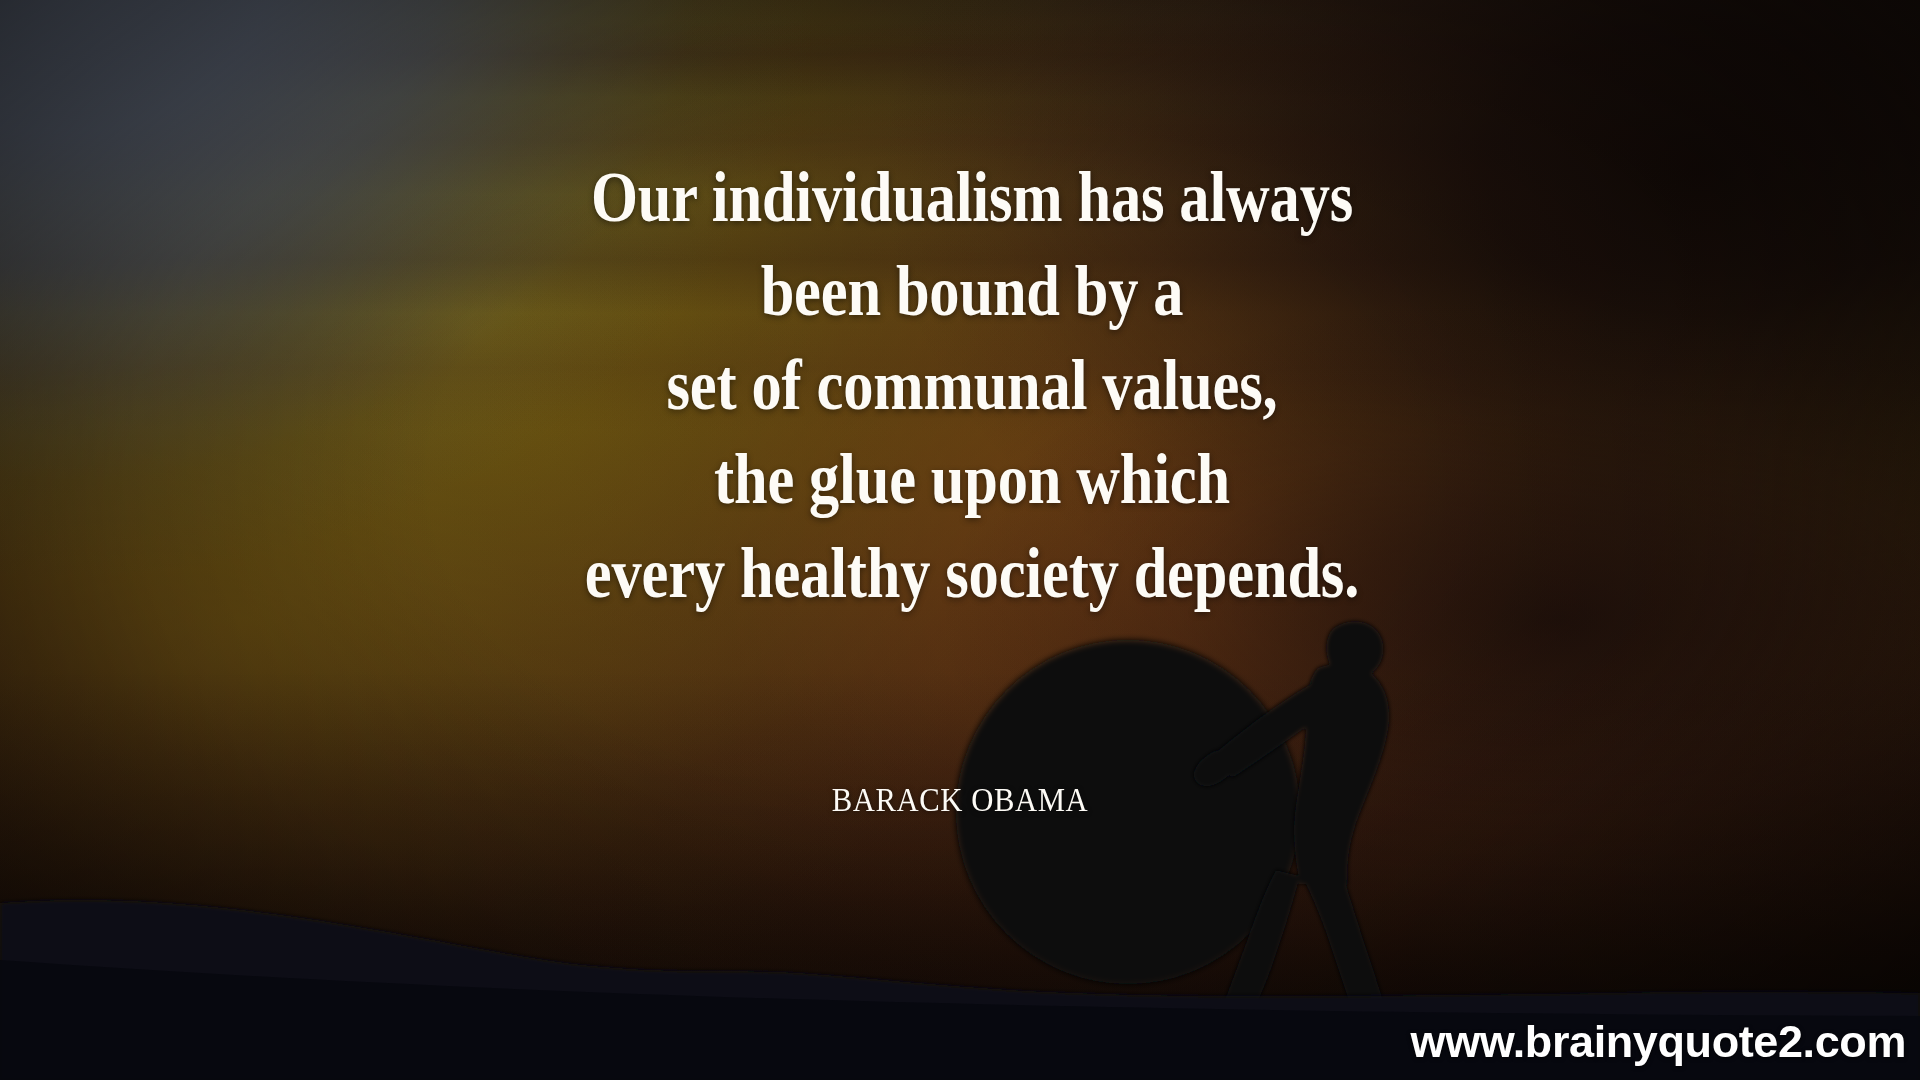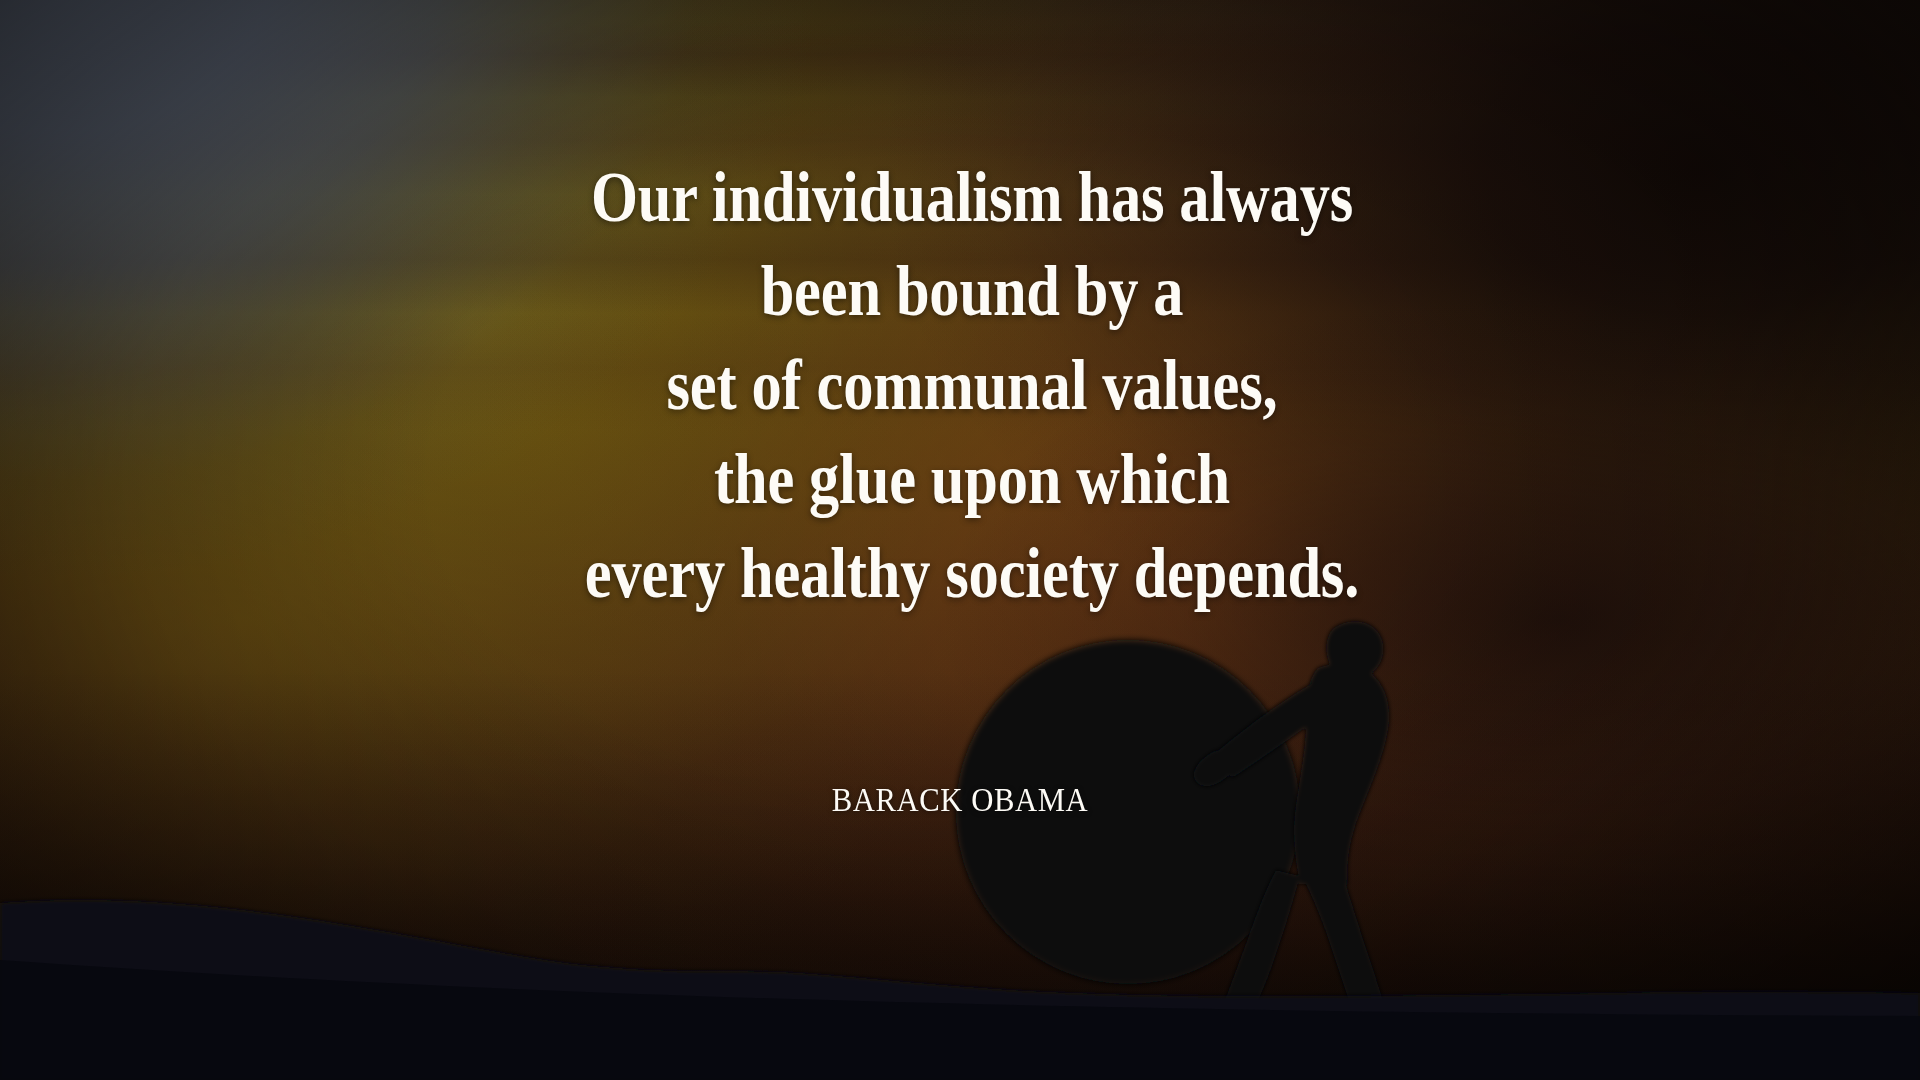--- a/index.html
+++ b/index.html
@@ -273,14 +273,15 @@
   <div class="quote-block">
     <span class="quote-line">Our individualism has always</span>
     <span class="quote-line">been bound by a</span>
     <span class="quote-line">set of communal values,</span>
     <span class="quote-line">the glue upon which</span>
     <span class="quote-line">every healthy society depends.</span>
   </div>
 
   <div class="attribution">BARACK OBAMA</div>
 
+  <div class="watermark">www.brainyquote2.com</div>
 
 </div>
 
 </body></html>

